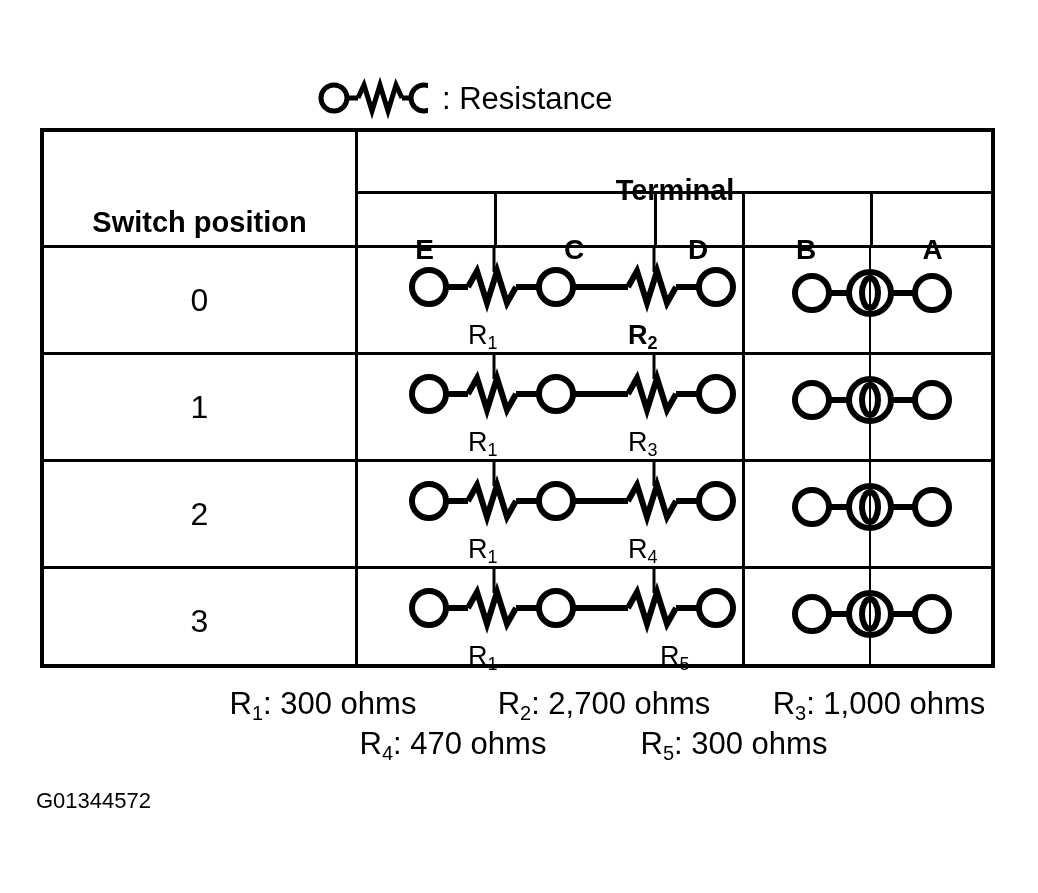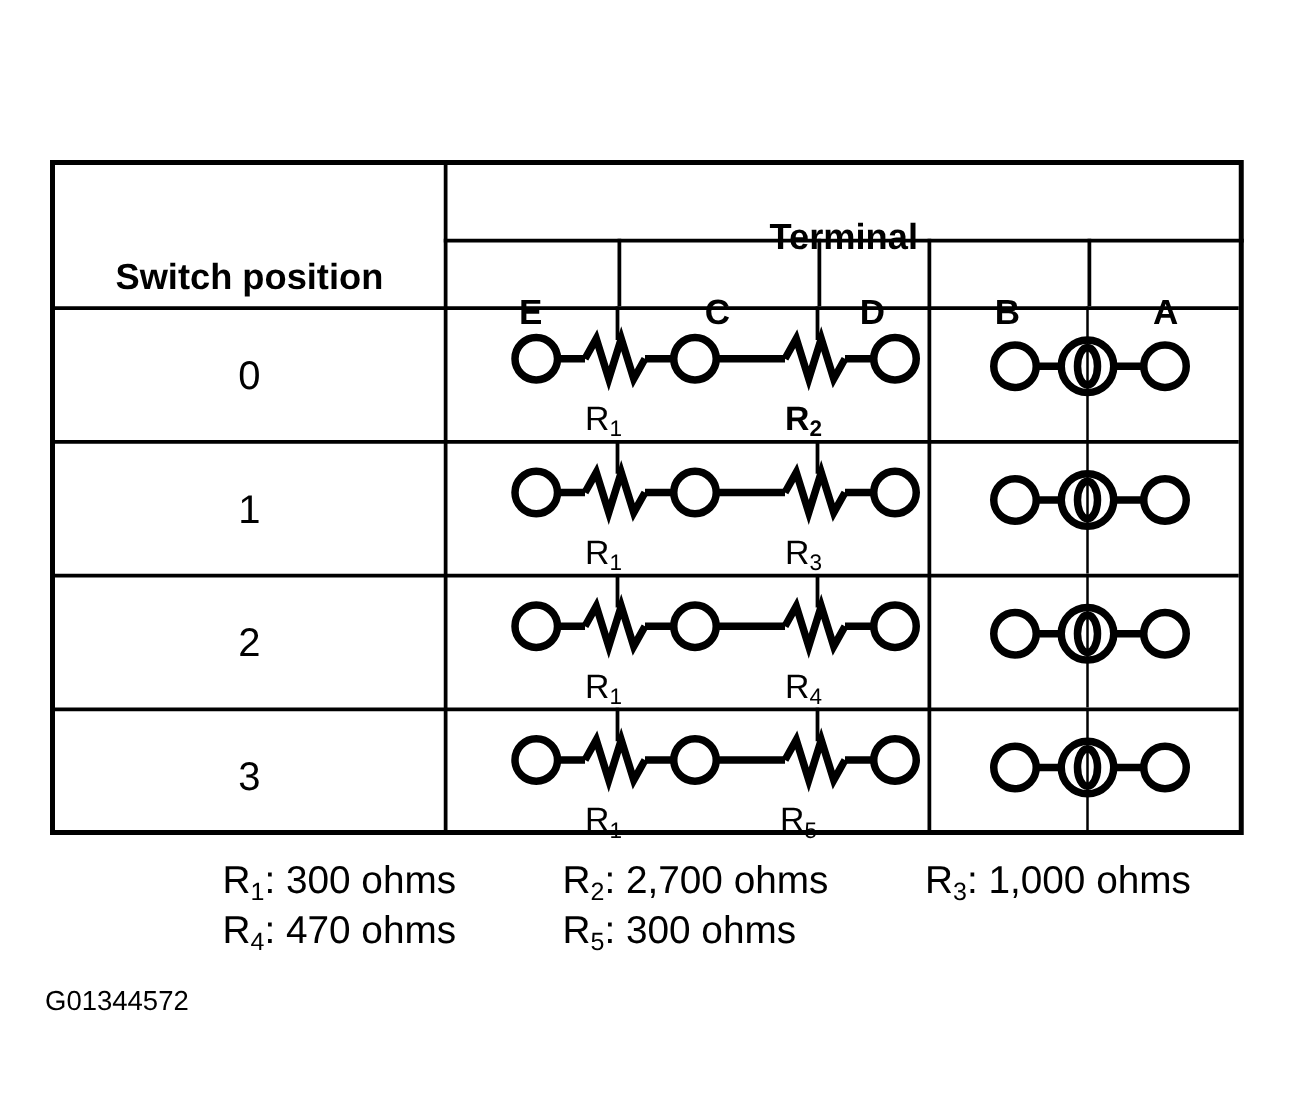--- a/index.html
+++ b/index.html
@@ -129,20 +129,21 @@
     left: 178px;
     top: 684px;
     width: 840px;
   }
   .note-line {
     display: block;
     height: 40px;
     white-space: nowrap;
     font-size: 31px;
     line-height: 40px;
+    text-align: center;
   }
   .note-item {
     display: inline-block;
   }
   .note-item sub {
     font-size: 20px;
     vertical-align: -0.3em;
   }
   #note-r1 { width: 272px; }
   #note-r2 { width: 290px; }
@@ -156,20 +157,30 @@
     top: 790px;
     font-size: 22px;
     line-height: 1;
   }
 </style>
 </head>
 <body>
 
 <div id="legend">
 
+  <div class="legend-group" id="legend-resistance">
+    <svg width="110" height="46" viewBox="0 0 110 46">
+      <circle cx="16" cy="23" r="13" fill="none" stroke="#000" stroke-width="5"></circle>
+      <line x1="29" y1="23" x2="40" y2="23" stroke="#000" stroke-width="5"></line>
+      <polyline points="40,23 46,10 54,36 62,10 70,36 78,10 84,23" fill="none" stroke="#000" stroke-width="5" stroke-linejoin="miter"></polyline>
+      <line x1="84" y1="23" x2="93" y2="23" stroke="#000" stroke-width="5"></line>
+      <circle cx="106" cy="23" r="13" fill="none" stroke="#000" stroke-width="5"></circle>
+    </svg>
+    <span class="legend-label">: Resistance</span>
+  </div>
 
 
 </div>
 
 <div id="table">
 
   <div class="hline" style="top:59px; left:311px; width:640px;"></div>
   <div class="hline" style="top:113px;"></div>
   <div class="hline" style="top:220px;"></div>
   <div class="hline" style="top:327px;"></div>
@@ -296,21 +307,21 @@
       <line x1="632" y1="42" x2="654" y2="42" stroke="#000" stroke-width="6"></line>
       <circle cx="672" cy="42" r="17" fill="none" stroke="#000" stroke-width="6"></circle>
       <circle cx="768" cy="48" r="17" fill="none" stroke="#000" stroke-width="6"></circle>
       <line x1="785" y1="48" x2="808" y2="48" stroke="#000" stroke-width="6"></line>
       <circle cx="826" cy="48" r="21" fill="none" stroke="#000" stroke-width="6"></circle>
       <ellipse cx="826" cy="48" rx="8" ry="15" fill="none" stroke="#000" stroke-width="6"></ellipse>
       <line x1="847" y1="48" x2="870" y2="48" stroke="#000" stroke-width="6"></line>
       <circle cx="888" cy="48" r="17" fill="none" stroke="#000" stroke-width="6"></circle>
     </svg>
     <span class="res-label" style="left:424px; top:63px;"><span>R</span><sub>1</sub></span>
-    <span class="res-label" style="left:580px; top:63px;"><span>R</span><sub>5</sub></span>
+    <span class="res-label" style="left:616px; top:63px;"><span>R</span><sub>5</sub></span>
   </div>
 
 </div>
 
 <div id="notes">
 
   <span class="note-line">
     <span class="note-item" id="note-r1"><span>R</span><sub>1</sub><span>: 300 ohms</span></span><span class="note-item" id="note-r2"><span>R</span><sub>2</sub><span>: 2,700 ohms</span></span><span class="note-item" id="note-r3"><span>R</span><sub>3</sub><span>: 1,000 ohms</span></span>
   </span>
 

